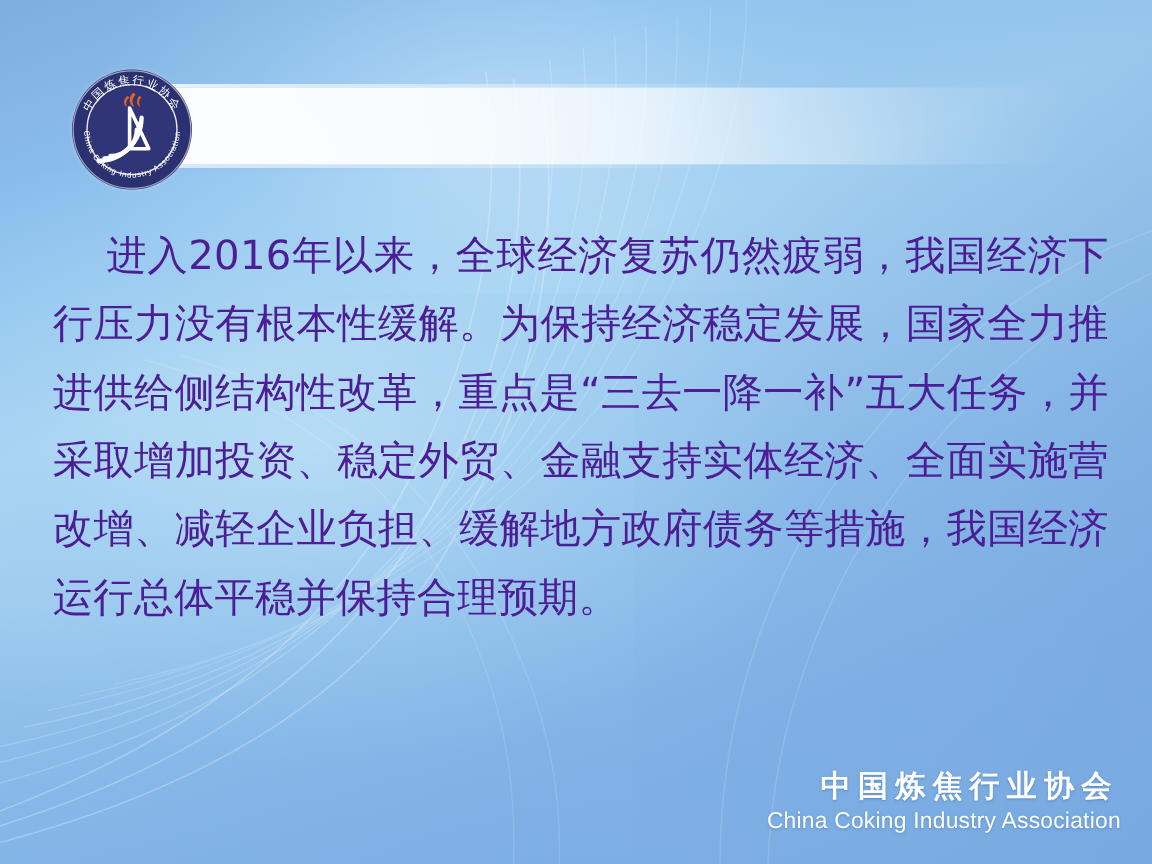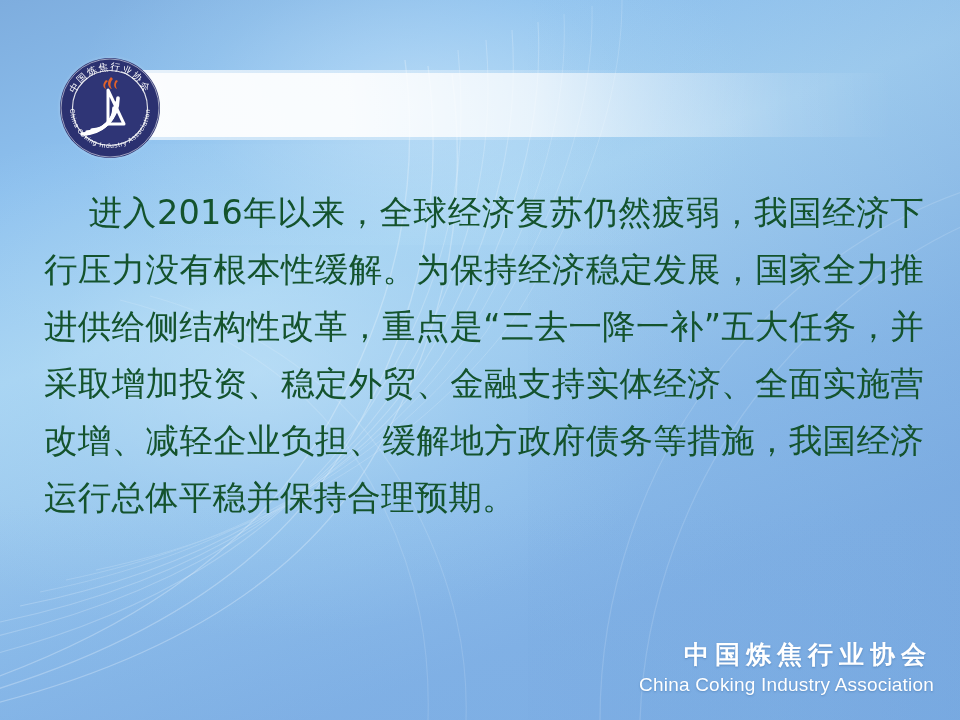--- a/index.html
+++ b/index.html
@@ -127,21 +127,21 @@
     height: 108px;
   }
   .logo svg { display: block; }
 
   
   .body-text {
     position: absolute;
     left: 44px;
     top: 184px;
     width: 880px;
-    color: #14532d;
+    color: #4c1d95;
     font-size: 33.5px;
     line-height: 57px;
     letter-spacing: 0.2px;
     font-family: "DejaVu Sans", "Liberation Sans", sans-serif;
     text-align: justify;
     text-justify: inter-character;
     white-space: pre-wrap;
   }
 
   

